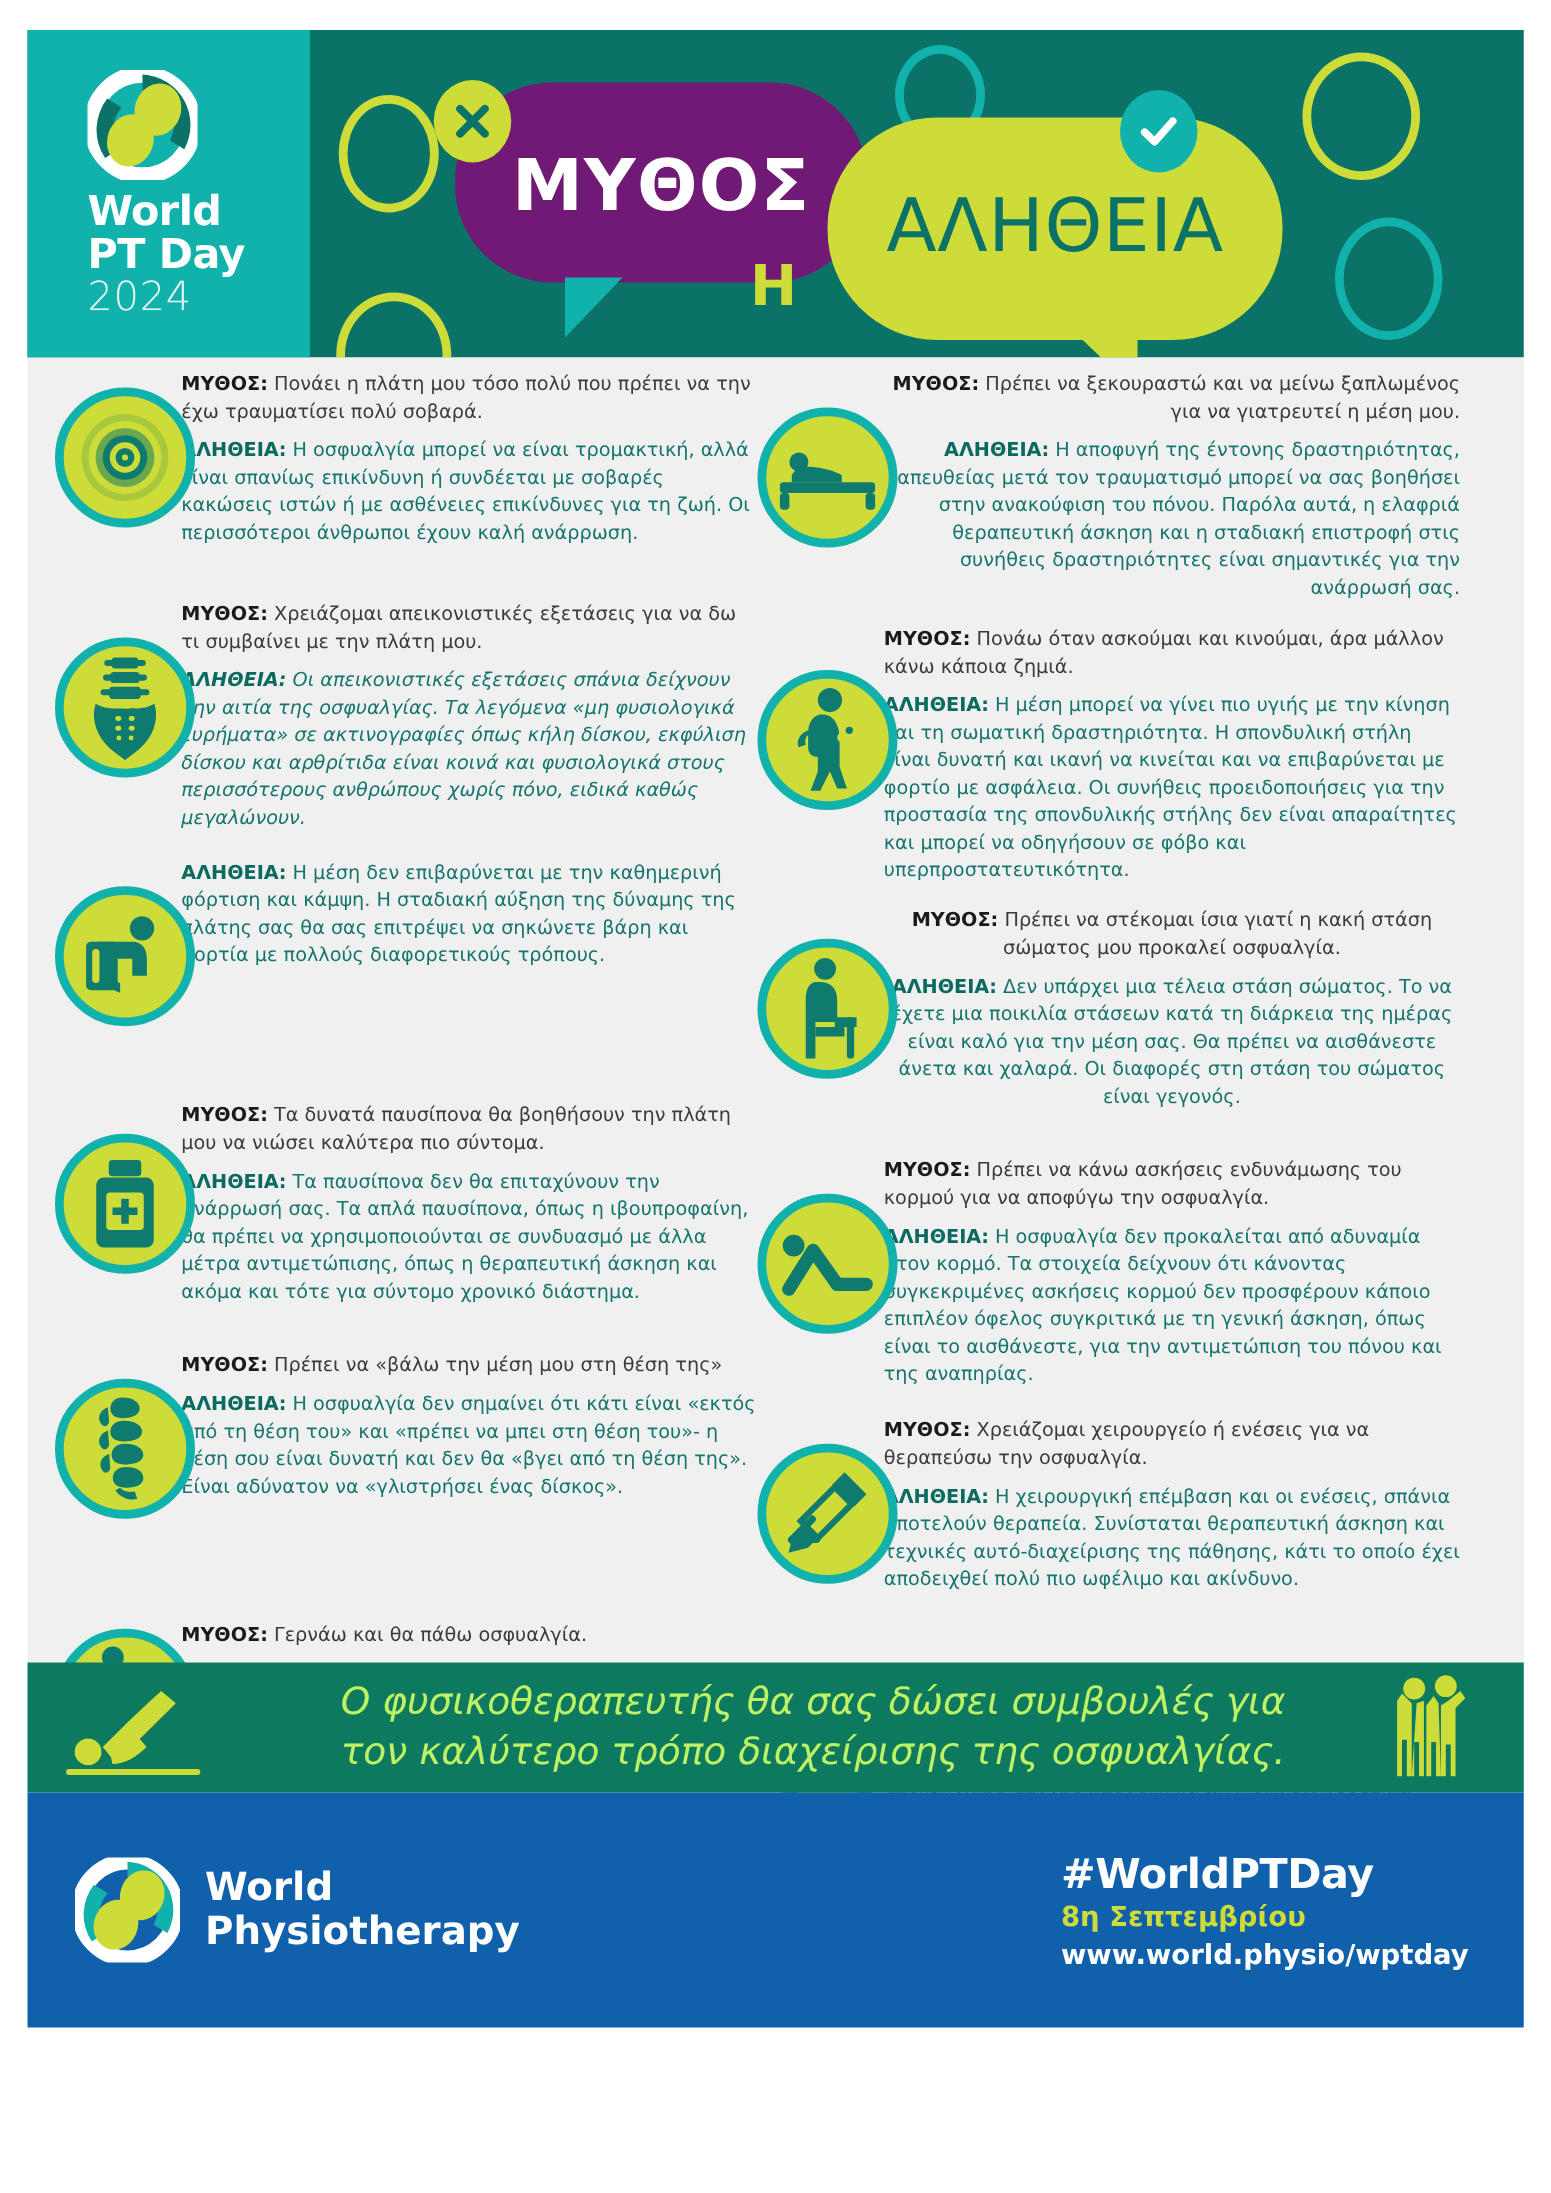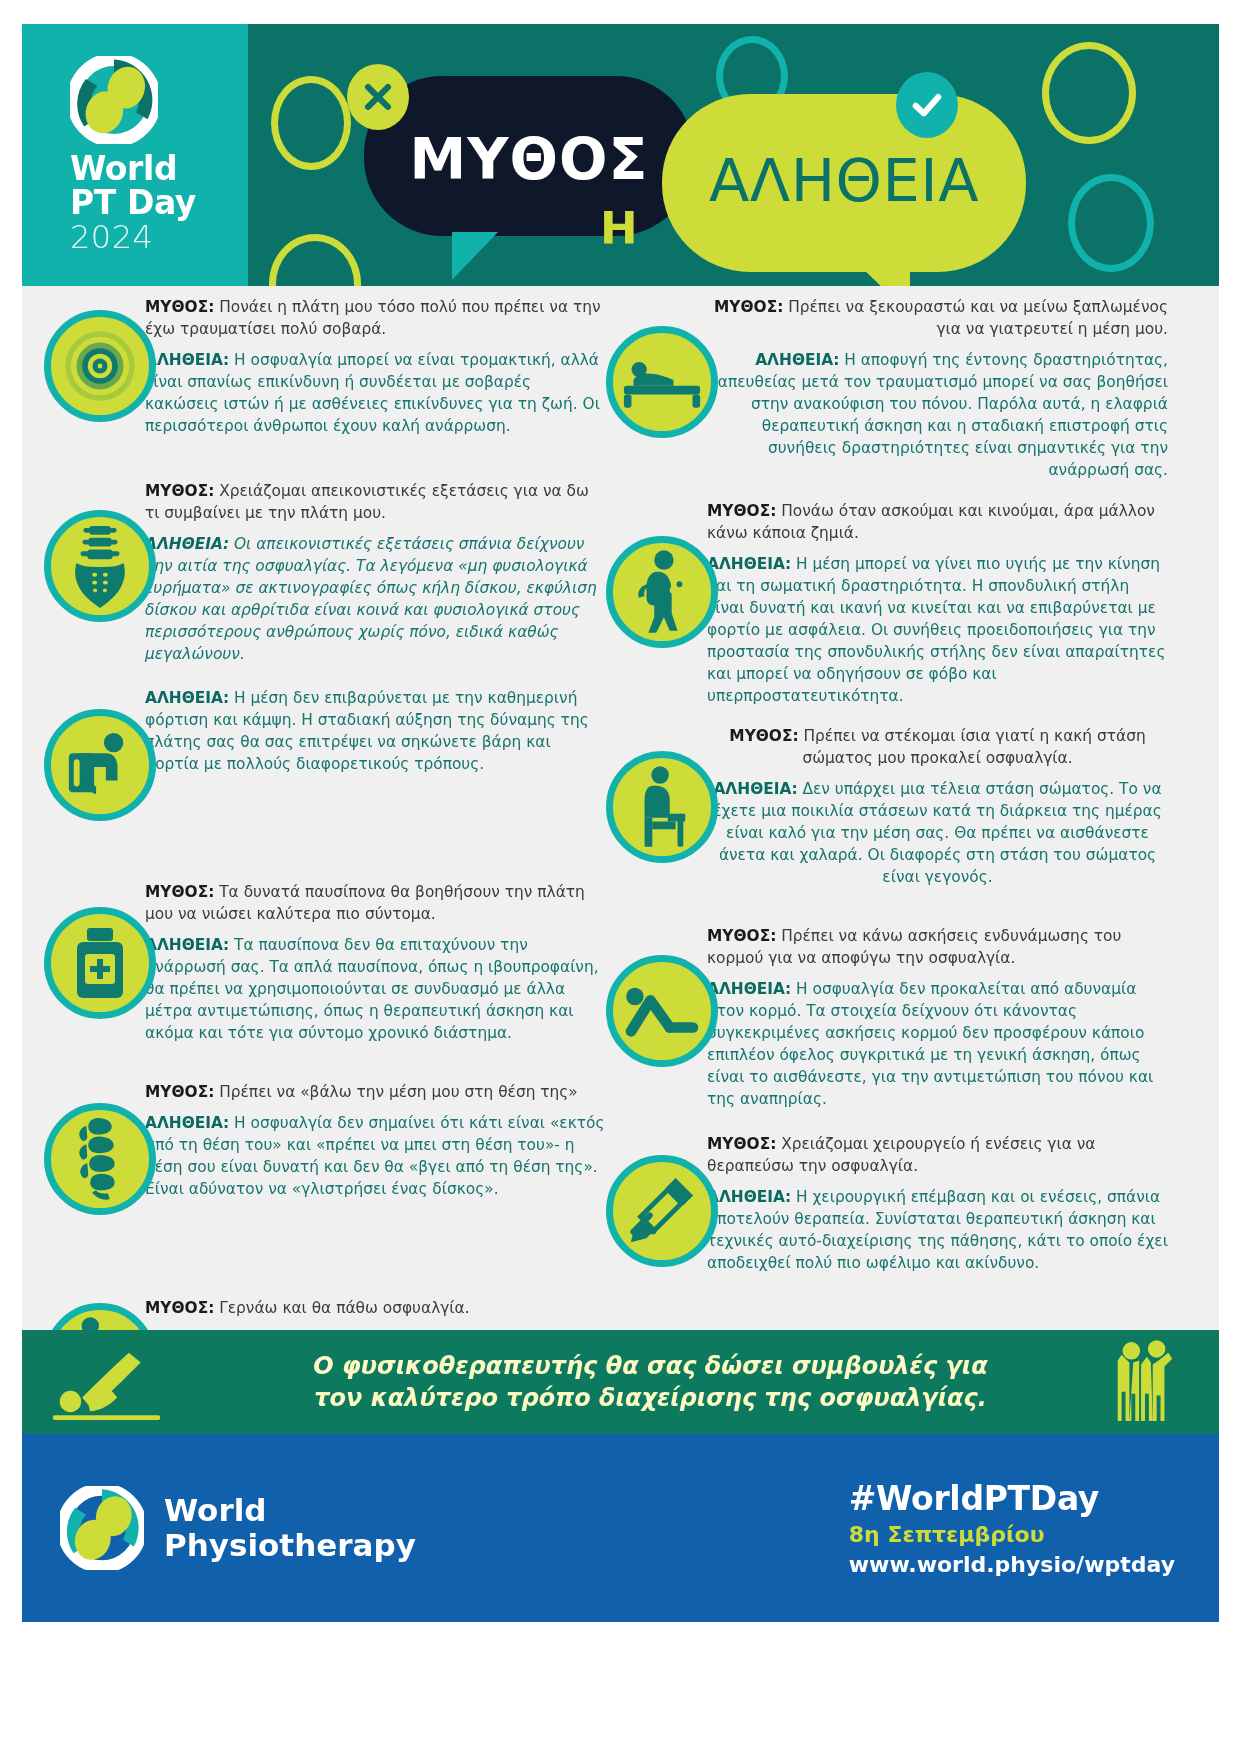--- a/index.html
+++ b/index.html
@@ -45,23 +45,23 @@
   .brand-text .l3 {
     font-size:32px; font-weight:300; letter-spacing:0.5px;
     display:block; margin-top:2px; color:#e6f6f5;
   }
 
   
   .ring { position:absolute; border-radius:50%; }
 
   
   .bubble-myth {
-    position:absolute; left:342px; top:52px;
+    position:absolute; left:342px; top:42px;
     width:330px; height:160px;
-    background:#0f172a;
+    background:#701a75;
     border-radius:78px;
     z-index:2;
   }
   .bubble-myth:after {
     content:""; position:absolute;
     left:88px; bottom:-44px;
     border-left:46px solid #12b2ac;
     border-bottom:48px solid transparent;
   }
   .bubble-myth-label {
@@ -145,21 +145,21 @@
   
   .strip {
     position:absolute; left:22px; top:1330px;
     width:1197px; height:104px;
     background:#0d7a5f;
     display:flex; align-items:center;
   }
   .strip-icon { width:210px; display:flex; justify-content:center; align-items:center; }
   .strip-msg {
     flex:1; text-align:center;
-    color:#fef9c3; font-size:24px; font-weight:700; line-height:1.34;
+    color:#bef264; font-size:30px; font-weight:400; line-height:1.34;
     font-style:italic;
   }
   .strip-people { width:150px; display:flex; justify-content:center; align-items:center; }
 
   
   .footer {
     position:absolute; left:22px; top:1434px;
     width:1197px; height:188px;
     background:#1060ac;
     display:flex; align-items:center;

